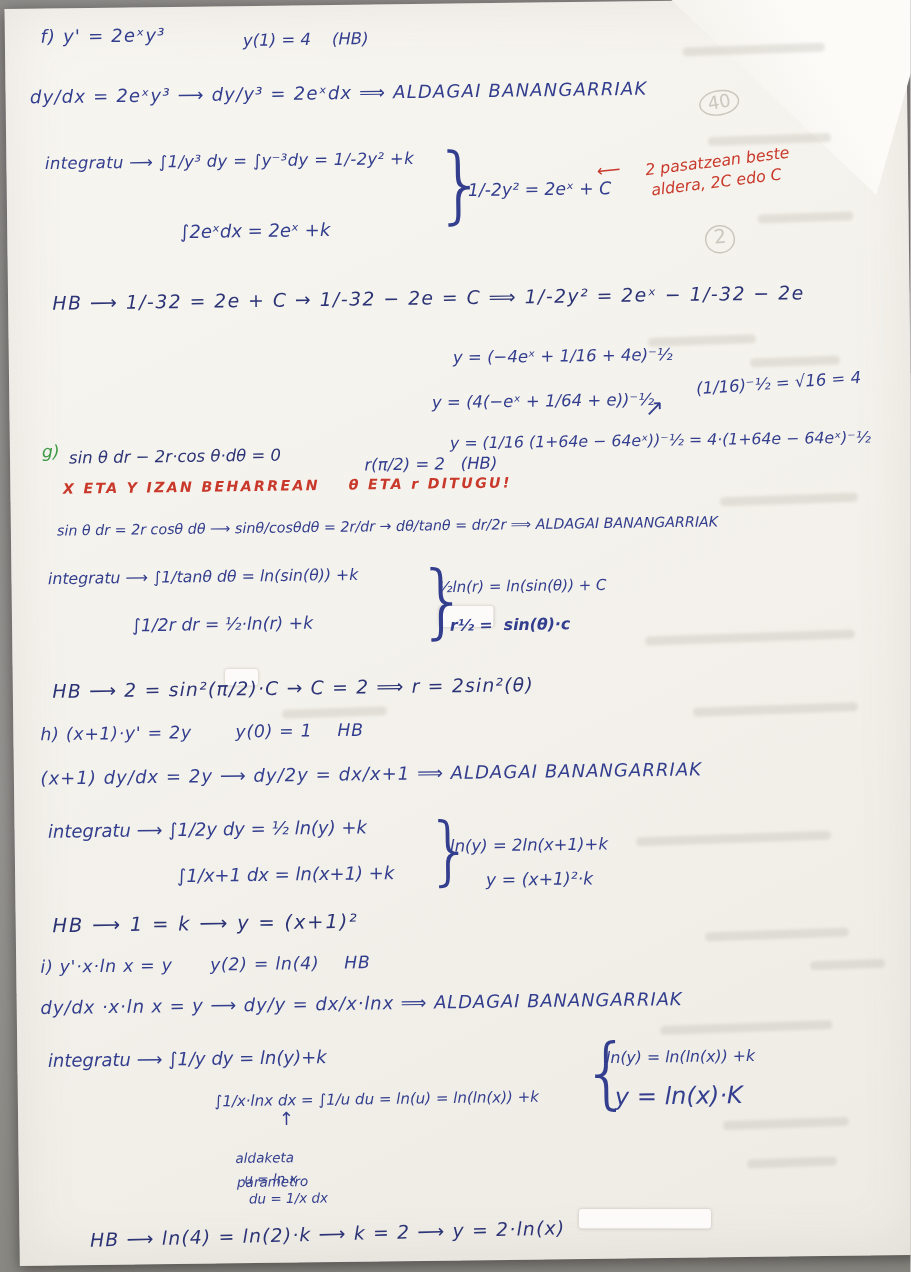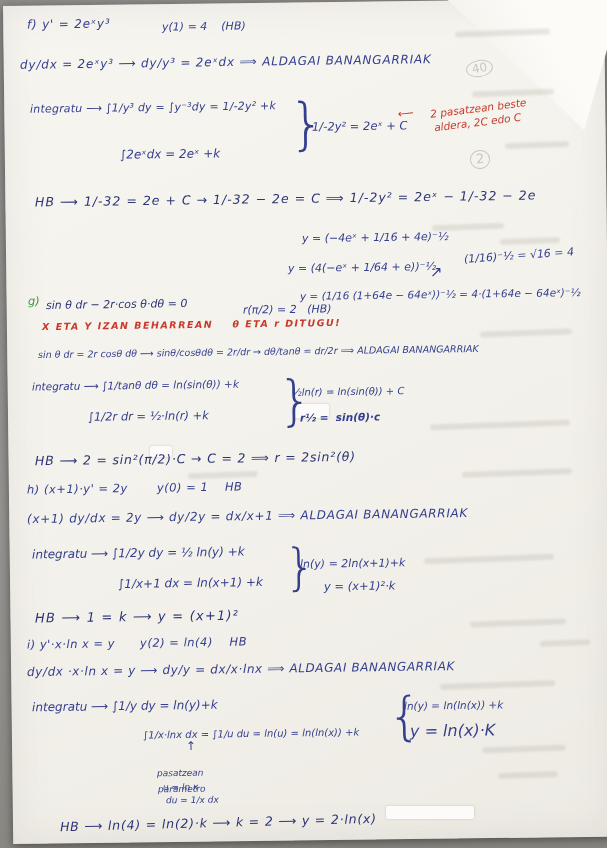--- a/index.html
+++ b/index.html
@@ -105,17 +105,17 @@
     <div class="hw" style="left: 35px; top: 610px; font-size: 13px; color: rgb(44, 52, 118); letter-spacing: 1.2px; transform: rotate(-0.8deg);">HB ⟶ 1 = k ⟶ y = (x+1)²</div>
     <div class="hw" style="left: 27px; top: 637px; font-size: 11.5px; color: rgb(51, 62, 142); letter-spacing: 0.5px; transform: rotate(-0.8deg);">i) y'·x·ln x = y      y(2) = ln(4)    HB</div>
     <div class="hw" style="left: 27px; top: 663px; font-size: 12px; color: rgb(51, 62, 142); letter-spacing: 0.6px; transform: rotate(-0.8deg);">dy/dx ·x·ln x = y ⟶ dy/y = dx/x·lnx ⟹ ALDAGAI BANANGARRIAK</div>
     <div class="hw" style="left: 32px; top: 700px; font-size: 12px; color: rgb(51, 62, 142); transform: rotate(-0.8deg);">integratu ⟶ ∫1/y dy = ln(y)+k</div>
     <div class="hw" style="left: 143px; top: 728px; font-size: 10px; color: rgb(51, 62, 142); transform: rotate(-0.8deg);">∫1/x·lnx dx = ∫1/u du = ln(u) = ln(ln(x)) +k</div>
     <div class="hw brace" style="left: 388px; top: 690px; font-size: 52px; color: rgb(51, 62, 142); transform: rotate(-0.8deg);">{</div>
     <div class="hw" style="left: 404px; top: 700px; font-size: 10.5px; color: rgb(51, 62, 142); transform: rotate(-0.8deg);">ln(y) = ln(ln(x)) +k</div>
     <div class="hw" style="left: 410px; top: 722px; font-size: 16px; color: rgb(51, 62, 142); transform: rotate(-0.8deg);">y = ln(x)·K</div>
     <div class="hw" style="left: 186px; top: 740px; font-size: 12px; color: rgb(51, 62, 142); transform: rotate(-0.8deg);">↑</div>
     <div class="hw" style="left: 158px; top: 756px; font-size: 9px; color: rgb(51, 62, 142); transform: rotate(-0.8deg); margin-top: 28px;">parametro</div>
-    <div class="hw" style="left: 157px; top: 768px; font-size: 9px; color: rgb(51, 62, 142); transform: rotate(-0.8deg);">pasatzean</div>
+    <div class="hw" style="left: 157px; top: 768px; font-size: 9px; color: rgb(51, 62, 142); transform: rotate(-0.8deg);">aldaketa</div>
     <div class="hw" style="left: 163px; top: 782px; font-size: 9px; color: rgb(51, 62, 142); transform: rotate(-0.8deg);">u = ln x</div>
     <div class="hw" style="left: 166px; top: 795px; font-size: 9px; color: rgb(51, 62, 142); transform: rotate(-0.8deg); font-style: italic;">du = 1/x dx</div>
     <div class="hw" style="left: 60px; top: 816px; font-size: 12.5px; color: rgb(44, 52, 118); letter-spacing: 0.8px; transform: rotate(-1.5deg);">HB ⟶ ln(4) = ln(2)·k ⟶ k = 2 ⟶ y = 2·ln(x)</div>
   </div>
 
 </body></html>

